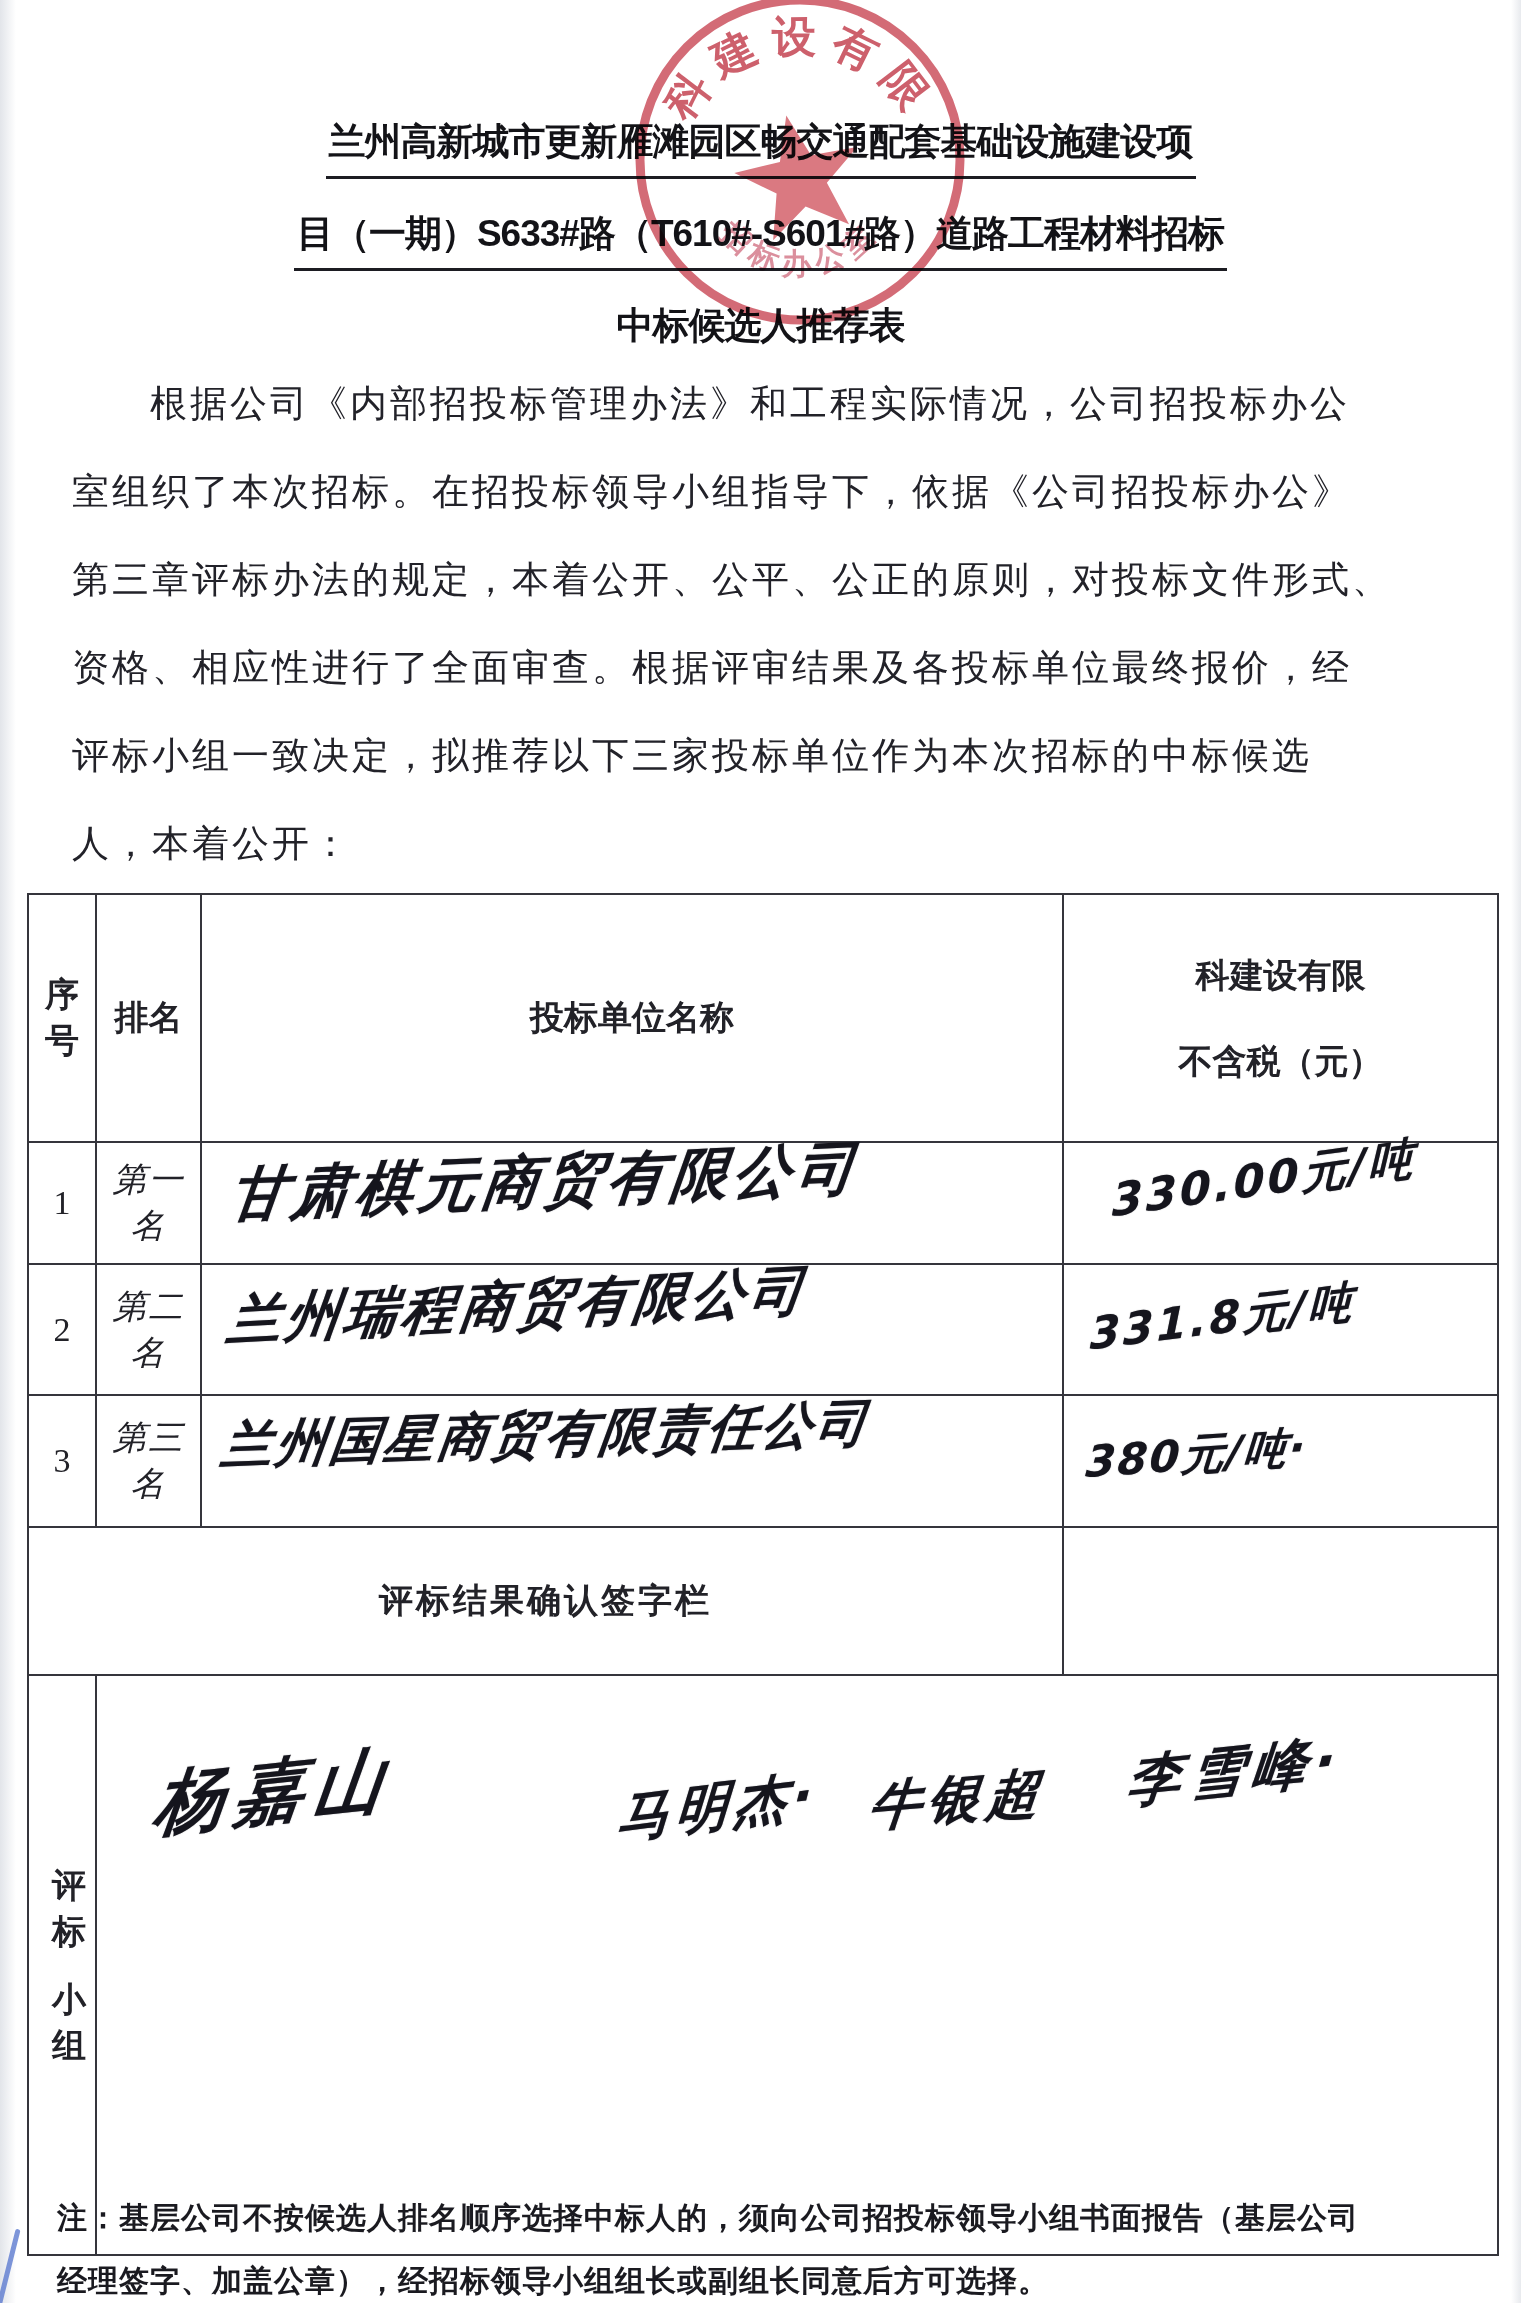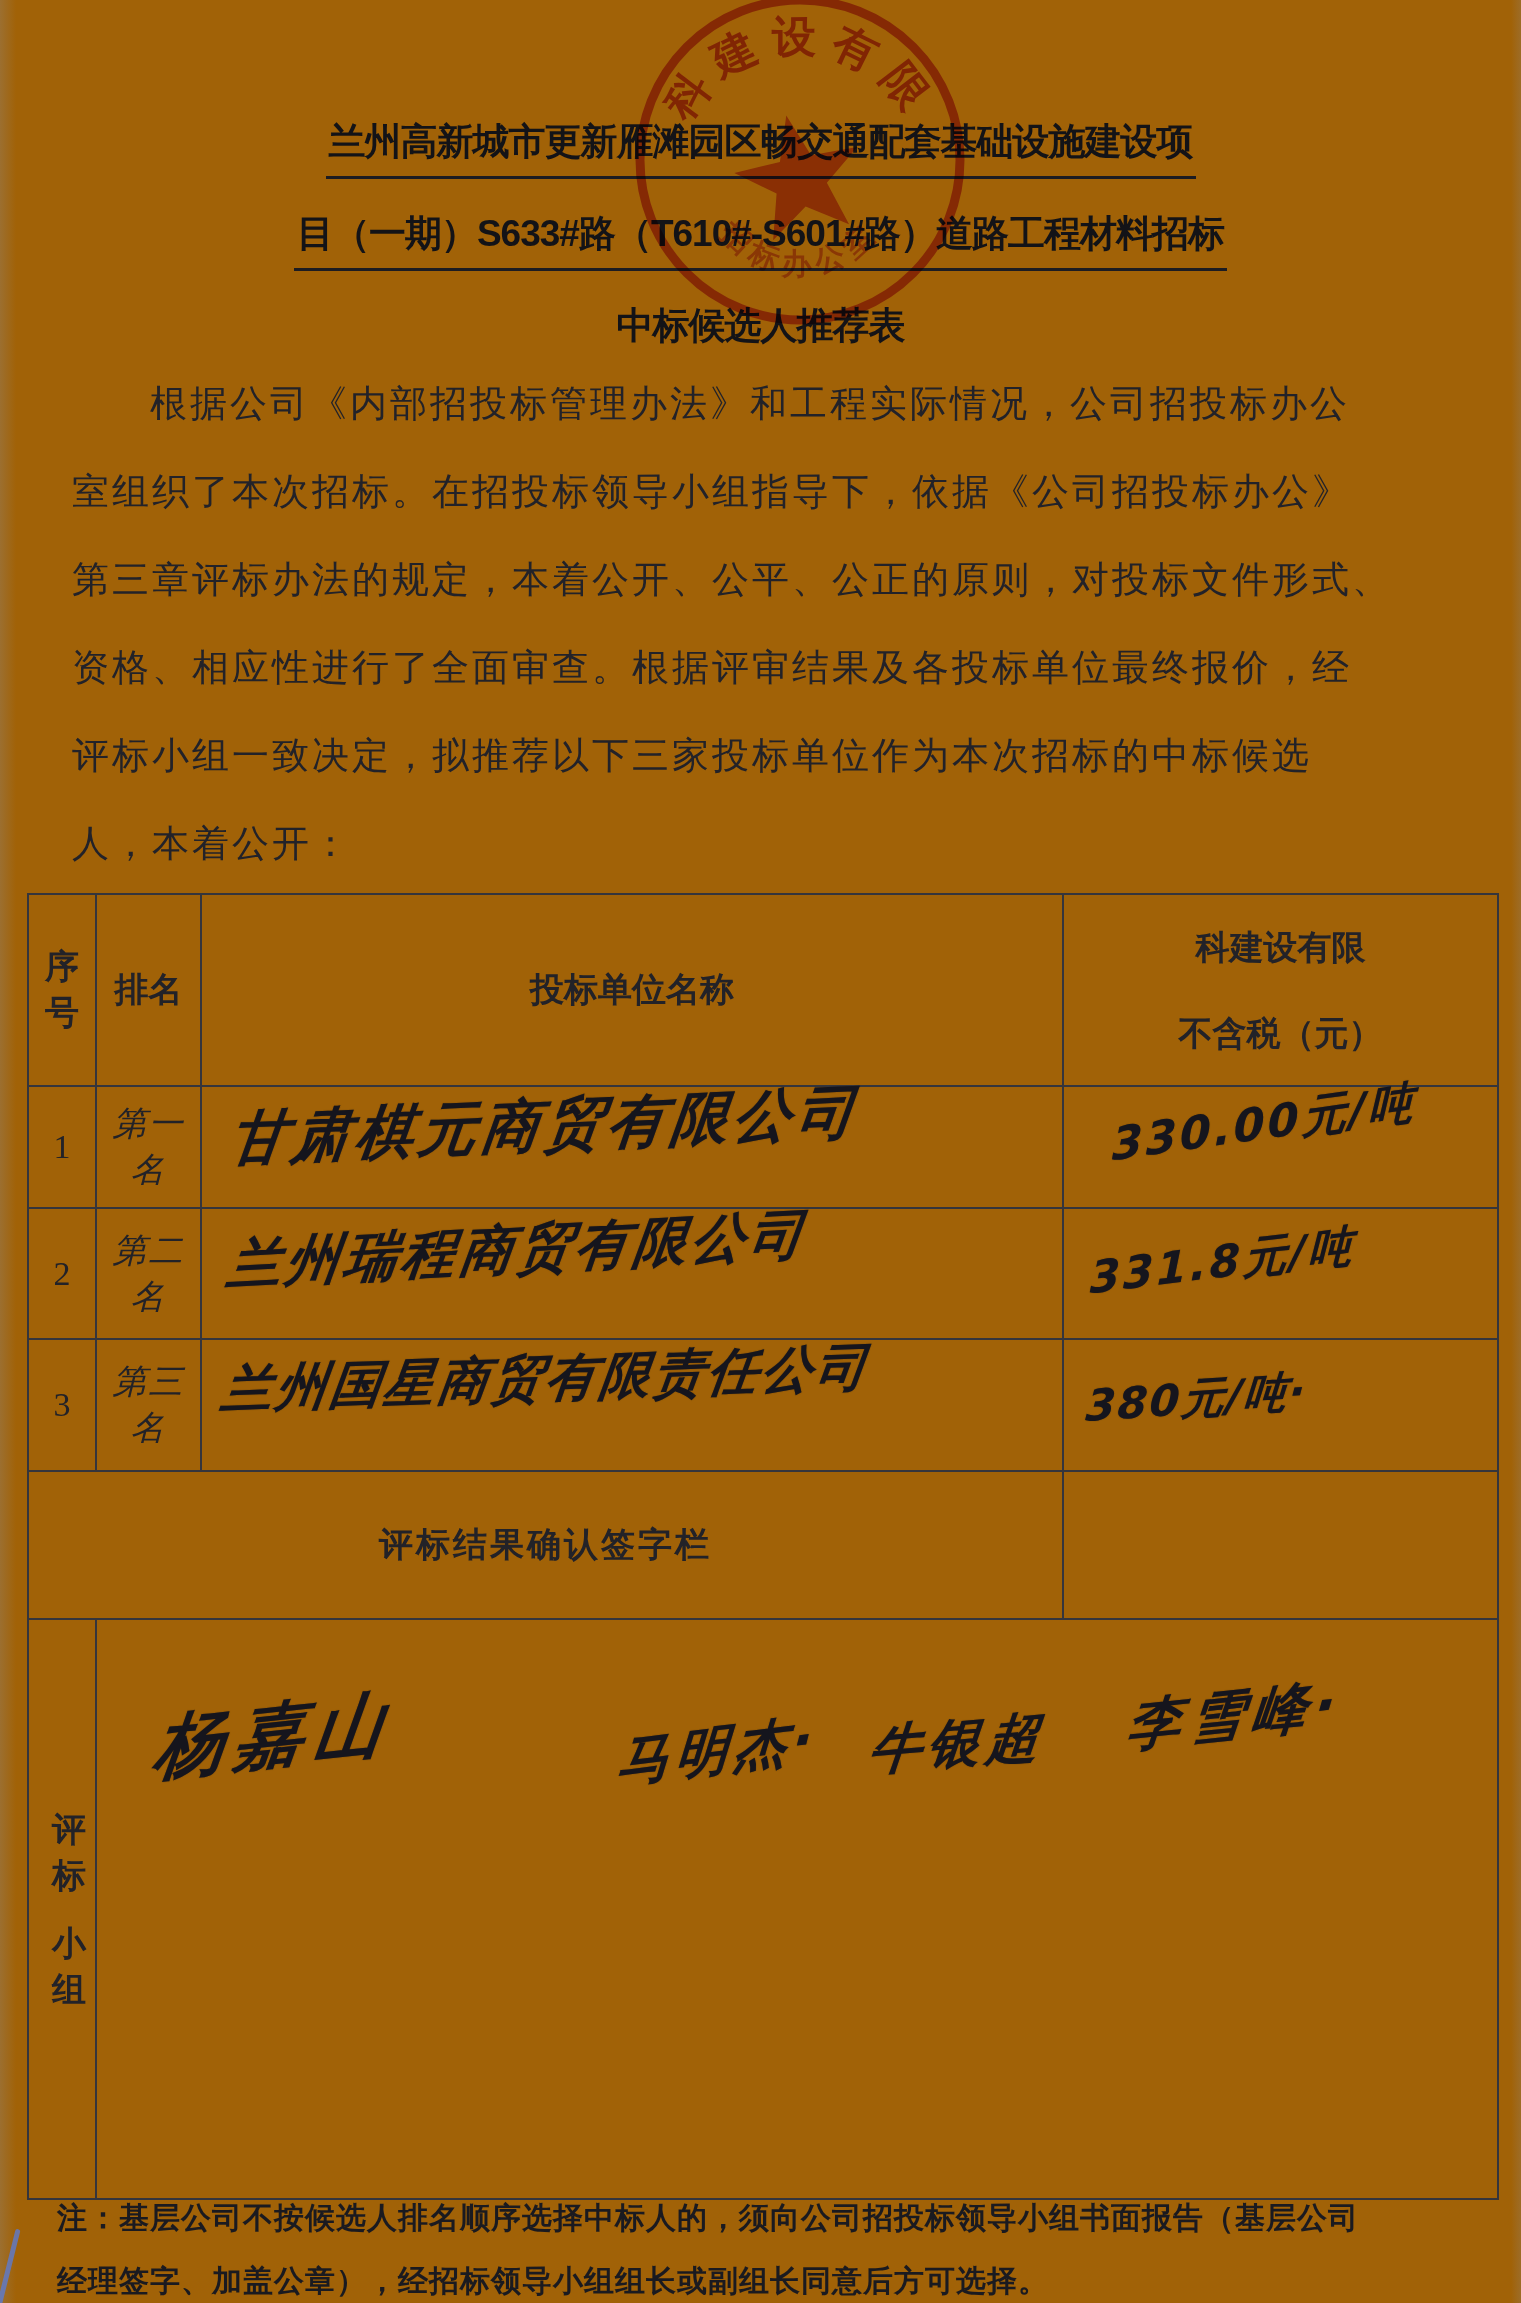--- a/index.html
+++ b/index.html
@@ -1,18 +1,18 @@
 <!DOCTYPE html>
 <html><head>
 <meta charset="utf-8">
 <style>
   html,body{margin:0;padding:0;background:#e8e8ea;}
   .page{
     position:relative;width:1521px;height:2303px;margin:0 auto;
-    background:#a16207;overflow:hidden;
+    background:#ffffff;overflow:hidden;
     font-family:"Liberation Serif", serif;color:#26262c;
   }
   
   .edge-left{position:absolute;left:0;top:0;width:16px;height:100%;
     background:linear-gradient(90deg, rgba(140,150,170,.25), rgba(140,150,170,0));}
   .edge-right{position:absolute;right:0;top:0;width:10px;height:100%;
     background:linear-gradient(270deg, rgba(140,150,170,.20), rgba(140,150,170,0));}
   .artifact-blue{position:absolute;left:6px;top:2228px;width:5px;height:80px;
     background:#5d7bd0;transform:rotate(14deg);border-radius:3px;opacity:.8;}
   
@@ -89,21 +89,21 @@
   </div>
 
   <table class="doc-table">
     <colgroup>
       <col style="width:68px">
         <col style="width:105px">
         <col style="width:862px">
         <col style="width:435px">
     </colgroup>
     <tbody>
-        <tr style="height:192px">
+        <tr style="height:248px">
       <td class="hdr">序号</td>
       <td class="hdr">排名</td>
       <td class="hdr">投标单位名称</td>
       <td class="hdr price-hdr">
         <div>科建设有限</div>
         <div>不含税（元）</div>
       </td>
     </tr>
     <tr style="height:122px">
       <td class="num-cell">1</td>

